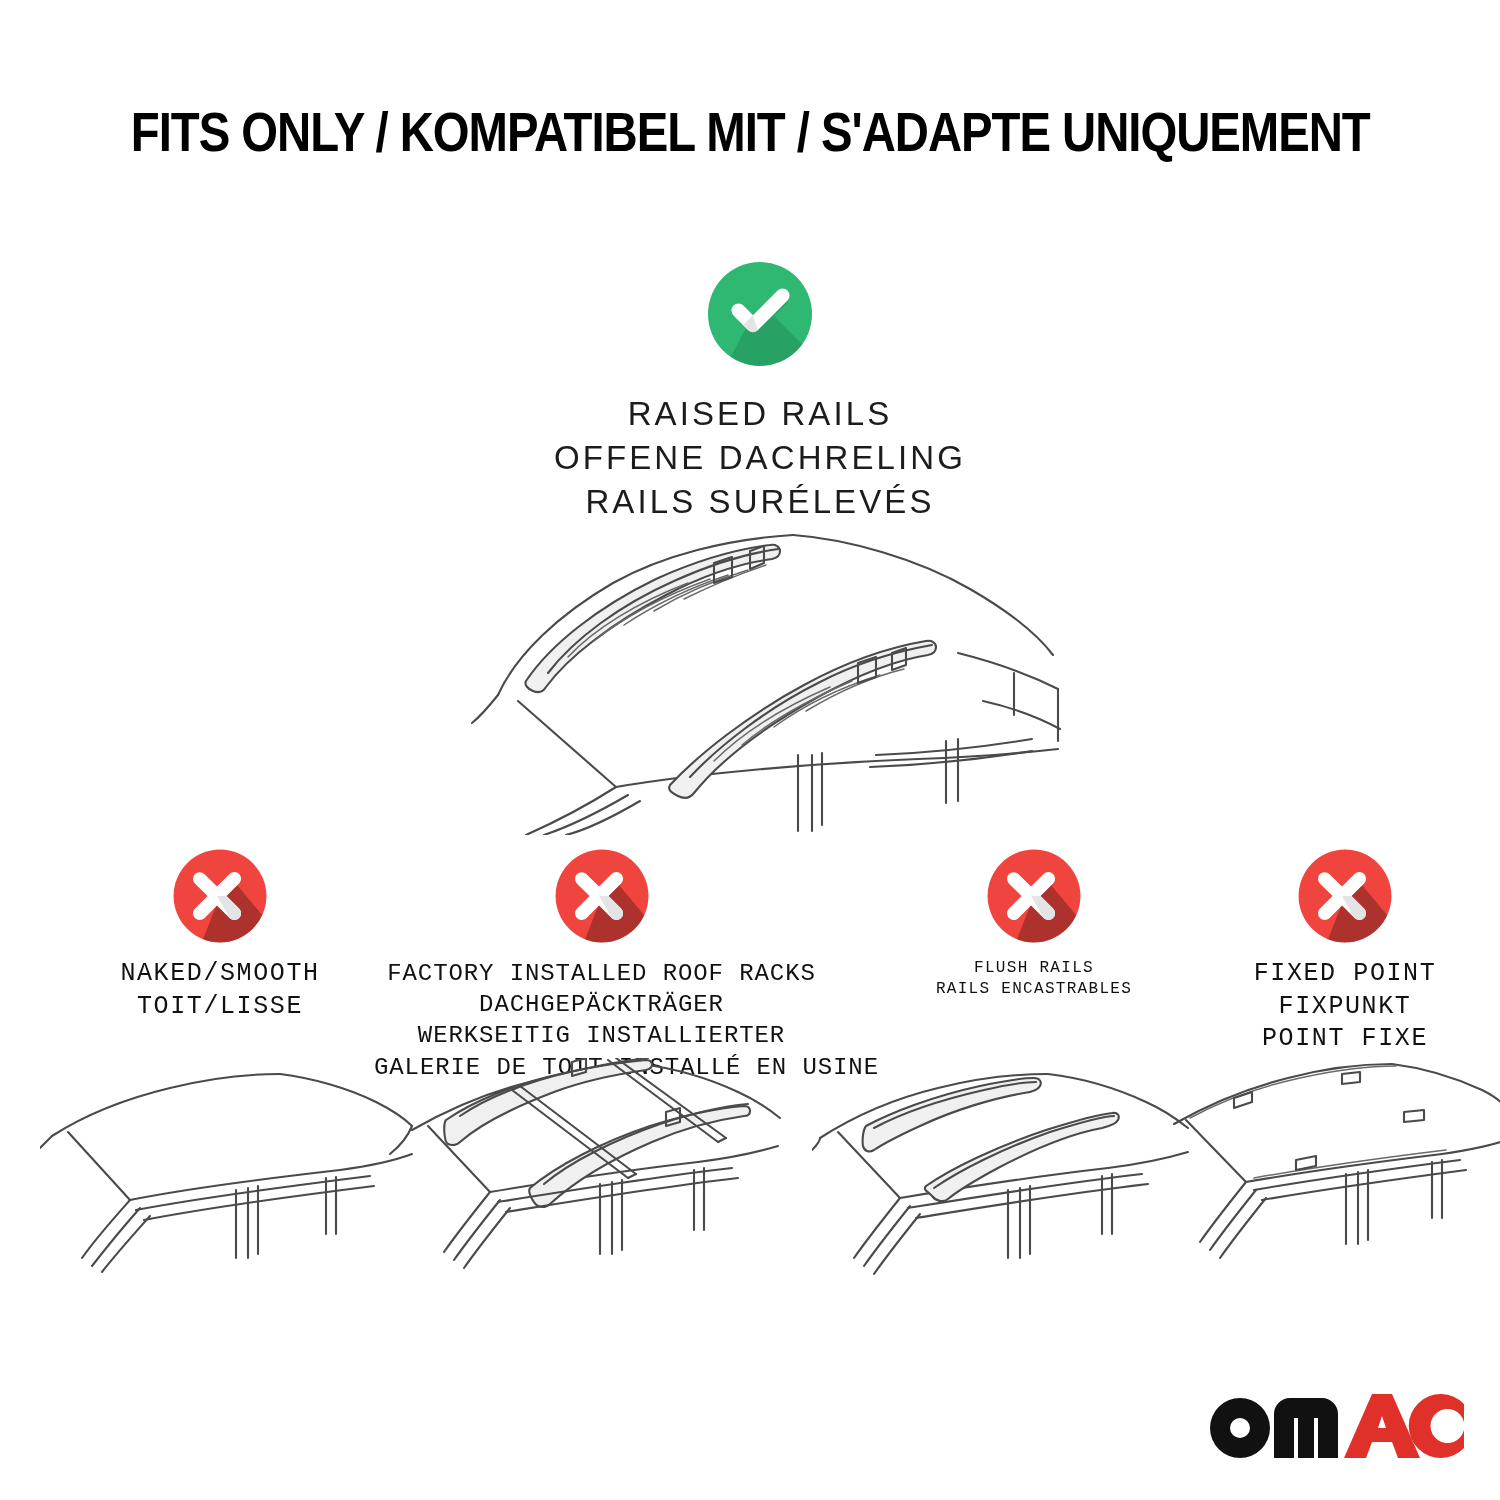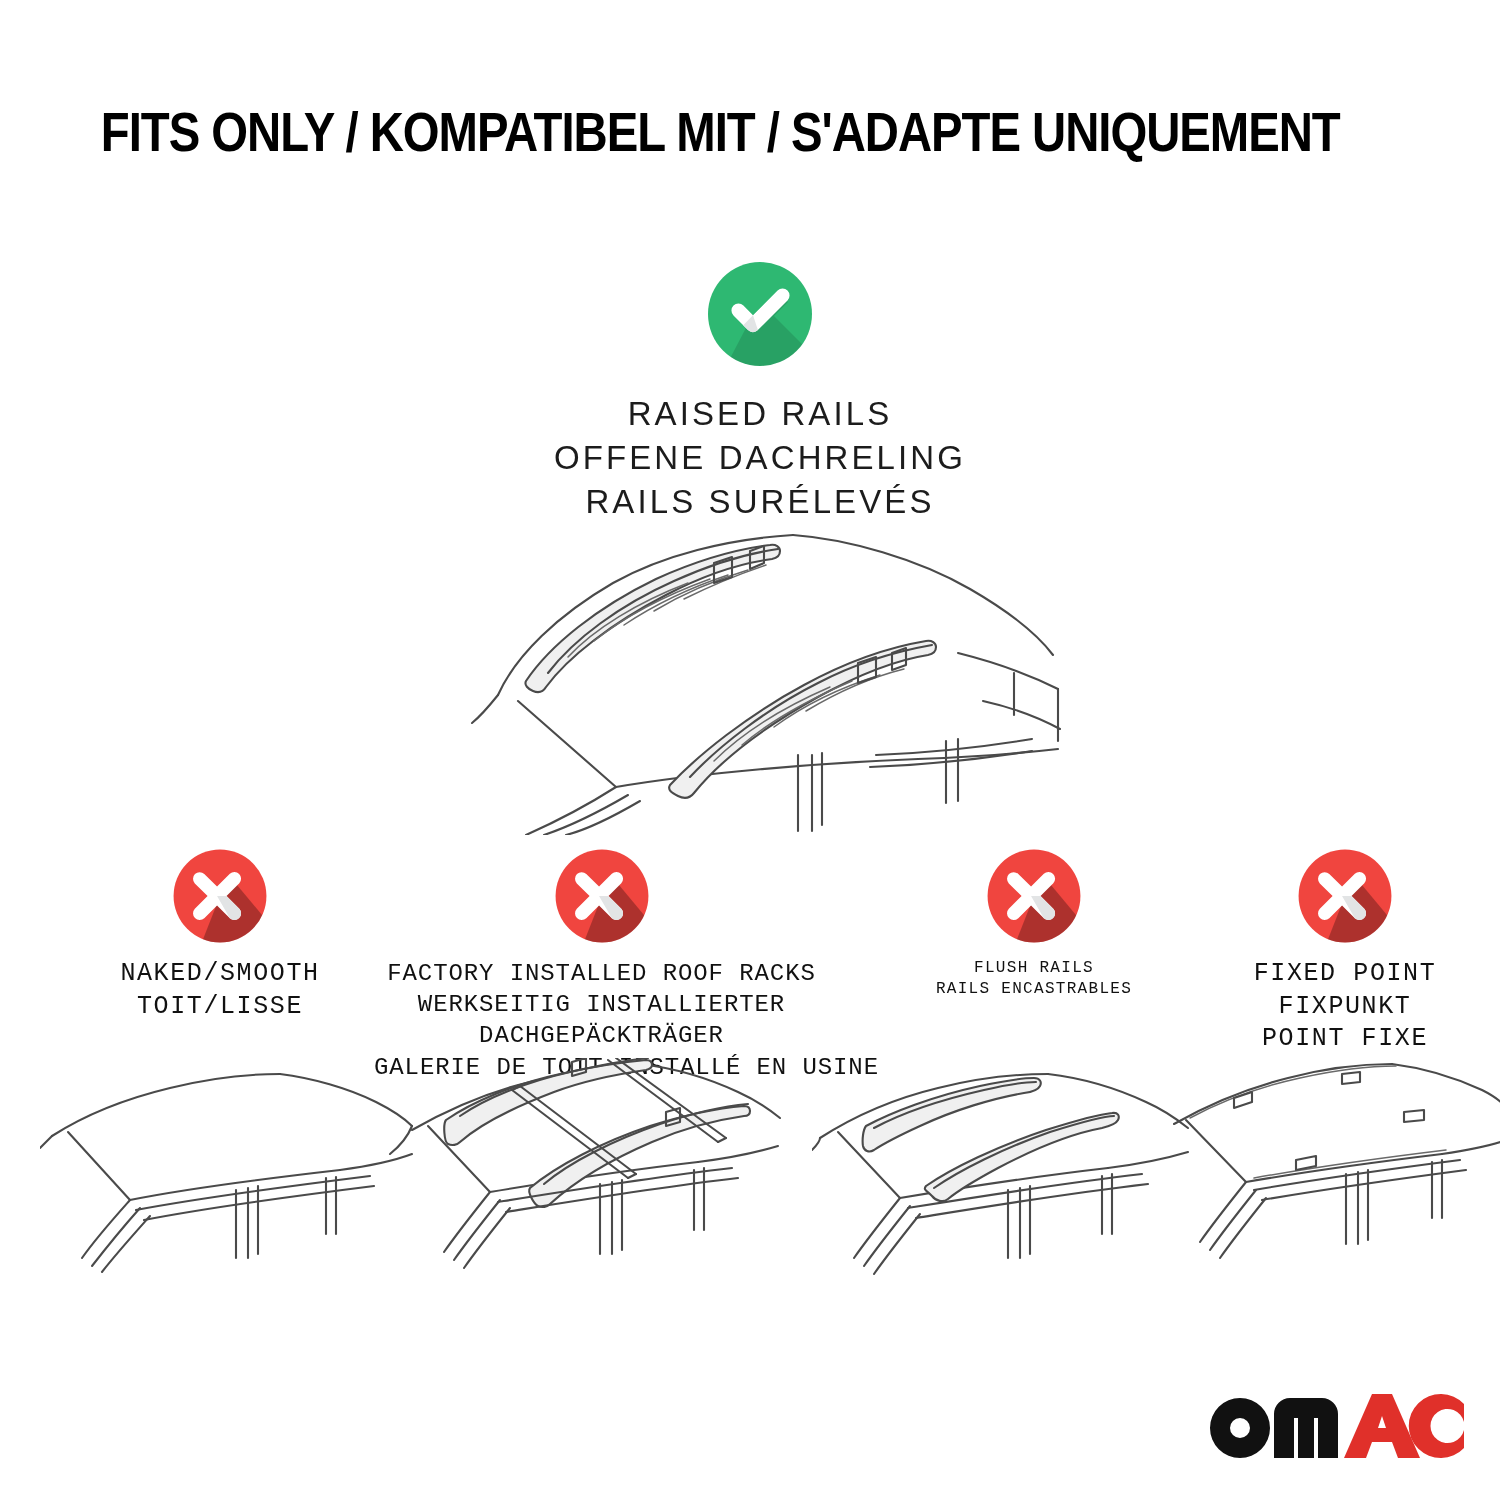--- a/index.html
+++ b/index.html
@@ -14,20 +14,21 @@
     font-family: "Liberation Sans", sans-serif;
     overflow: hidden;
   }
 
   
   #title-bar {
     position: absolute;
     top: 104px;
     left: 0;
     width: 1500px;
+    text-align: center;
   }
   #page-title {
     display: inline-block;
     font-family: "Liberation Sans", sans-serif;
     font-weight: bold;
     font-size: 55px;
     letter-spacing: -1.2px;
     color: #000000;
     transform: scaleX(0.86);
     transform-origin: center center;
@@ -246,22 +247,22 @@
         <g clip-path="url(#noClip1)">
           <path d="M56 56 L72 40 L112 88 L112 112 L34 112 Z" fill="#000000" opacity="0.28"></path>
           <path d="M38.4 31.3 a7.5 7.5 0 0 0 -10.6 10.6 L42.1 56 L27.8 70.3
                    a7.5 7.5 0 0 0 10.6 10.6 L52.7 66.6 L67 80.9 a7.5 7.5 0 0 0 10.6 -10.6
                    L63.3 56 L77.6 41.7 a7.5 7.5 0 0 0 -10.6 -10.6 L52.7 45.4 Z" fill="#ffffff"></path>
           <path d="M52.7 56 L67 80.9 a7.5 7.5 0 0 0 10.6 -10.6 L63.3 56 Z" fill="#e2e4e5"></path>
         </g>
       </svg>
     </div>
     <div class="no-label-line">FACTORY INSTALLED ROOF RACKS</div>
+    <div class="no-label-line">DACHGEPÄCKTRÄGER</div>
     <div class="no-label-line">WERKSEITIG INSTALLIERTER</div>
-    <div class="no-label-line">DACHGEPÄCKTRÄGER</div>
     <div class="no-label-line">GALERIE DE TOIT INSTALLÉ EN USINE</div>
   </div>
 
   <div class="no-col" id="no-col-2">
     <div class="badge-wrap">
       <svg class="badge" width="100" height="100" viewBox="0 0 112 112" aria-hidden="true">
         <defs>
             <clipPath id="noClip2">
               <circle cx="56" cy="56" r="52"></circle>
             </clipPath>

